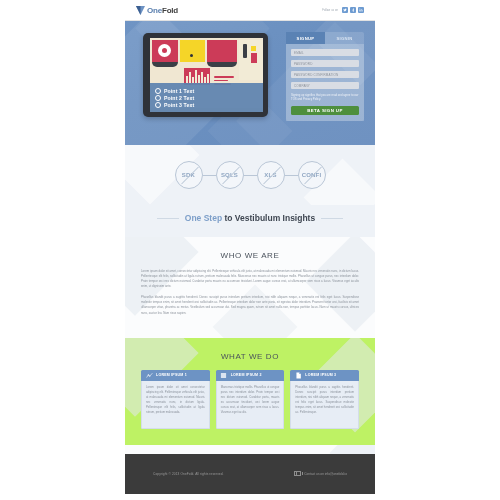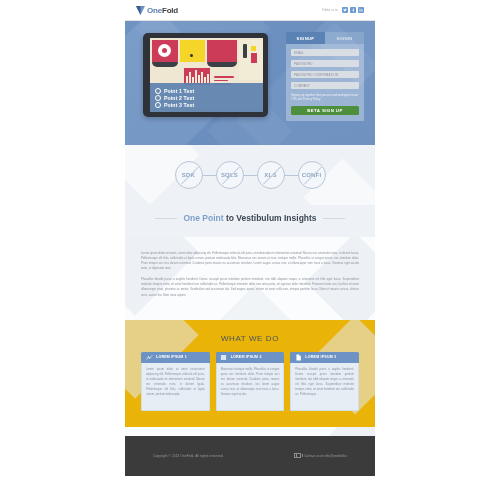--- a/index.html
+++ b/index.html
@@ -120,21 +120,21 @@
 
   
   .tagline { background: #eef2f7; padding: 8px 0 14px; display: flex; align-items: center; justify-content: center; gap: 6px; }
   .tl-rule { height: 1px; background: #cfd9e4; flex: 1; max-width: 22px; }
   .tl-text { font-size: 8.5px; font-weight: bold; color: #3f4752; white-space: nowrap; }
   .tl-text .accent { color: #7d9fc9; }
 
   
   .section { position: relative; padding: 14px 16px 16px; overflow: hidden; }
   .sec-white { background: #fbfcfd; }
-  .sec-gray  { background: #eab308; }
+  .sec-gray  { background: #bef264; }
   .sec-shape { position: absolute; background: rgba(225,231,238,0.55); }
   .ws1 { width: 90px; height: 90px; left: -35px; top: -30px; transform: rotate(45deg); }
   .ws2 { width: 70px; height: 70px; left: 195px; top: 10px; transform: rotate(45deg); }
   .ws3 { width: 60px; height: 60px; left: 100px; top: 60px; transform: rotate(45deg); background: rgba(228,234,240,0.45); }
   .sec-title { text-align: center; font-size: 8px; color: #4a525c; letter-spacing: 0.6px; margin-bottom: 9px; position: relative; }
   .body-copy { font-size: 2.9px; line-height: 1.75; color: #8b929b; text-align: justify; margin-bottom: 6px; position: relative; }
 
   
   .cards { display: flex; gap: 6px; position: relative; }
   .card { flex: 1; }
@@ -294,28 +294,29 @@
           </div>
         <div class="link"></div>
         <div class="node">
             <span>CONFI</span>
           </div>
       </div>
     </div>
 
     <div class="tagline">
       <span class="tl-rule"></span>
-      <span class="tl-text"><span class="accent">One Point</span><span> to Vestibulum Insights</span></span>
+      <span class="tl-text"><span class="accent">One Step</span><span> to Vestibulum Insights</span></span>
       <span class="tl-rule"></span>
     </div>
 
     <div class="section sec-white">
       <div class="sec-shape ws1"></div>
       <div class="sec-shape ws2"></div>
       <div class="sec-shape ws3"></div>
+      <div class="sec-title">WHO WE ARE</div>
       <p class="body-copy">Lorem ipsum dolor sit amet, consectetur adipiscing elit. Pellentesque vehicula elit justo, at malesuada mi elementum euismod. Mauris nec venenatis nunc, in dictum lacus. Pellentesque elit felis, sollicitudin at ligula rutrum, pretium malesuada felis. Maecenas nec mauris ut nunc tristique mollis. Phasellus ut congue purus, nec interdum dolor. Proin tempor orci nec dictum euismod. Curabitur porta mauris eu accumsan tincidunt. Lorem augue cursus erat, at ullamcorper sem risus a lacus. Vivamus eget iaculis enim, ut dignissim ante.</p>
       <p class="body-copy">Phasellus blandit purus a sagittis hendrerit. Donec suscipit purus interdum pretium interdum, nisi nibh aliquam neque, a venenatis est felis eget lacus. Suspendisse molestie tempus enim, sit amet hendrerit orci sollicitudin ac. Pellentesque interdum dolor non ante porta, sit egestas dolor interdum. Praesent tortor orci, facilisis sit amet ullamcorper vitae, pharetra ac metus. Vestibulum sed accumsan dui. Sed magna quam, rutrum sit amet nulla non, tempus porttitor lacus. Nam ut mauris cursus, ultrices nunc, auctor leo. Nam risus sapien.</p>
     </div>
 
     <div class="section sec-gray">
       <div class="sec-shape ws1"></div>
       <div class="sec-shape ws2"></div>
       <div class="sec-title">WHAT WE DO</div>
       <div class="cards">
 

